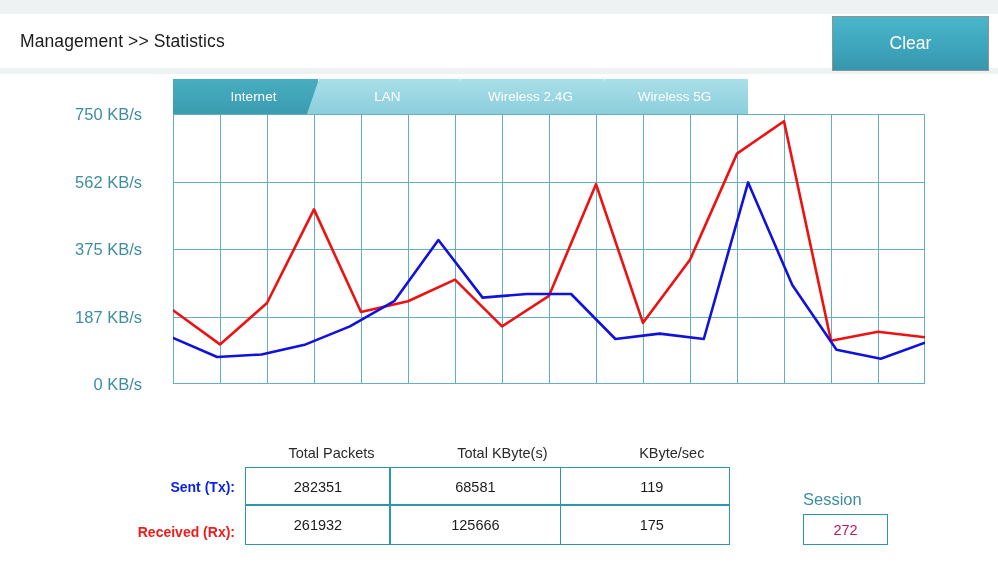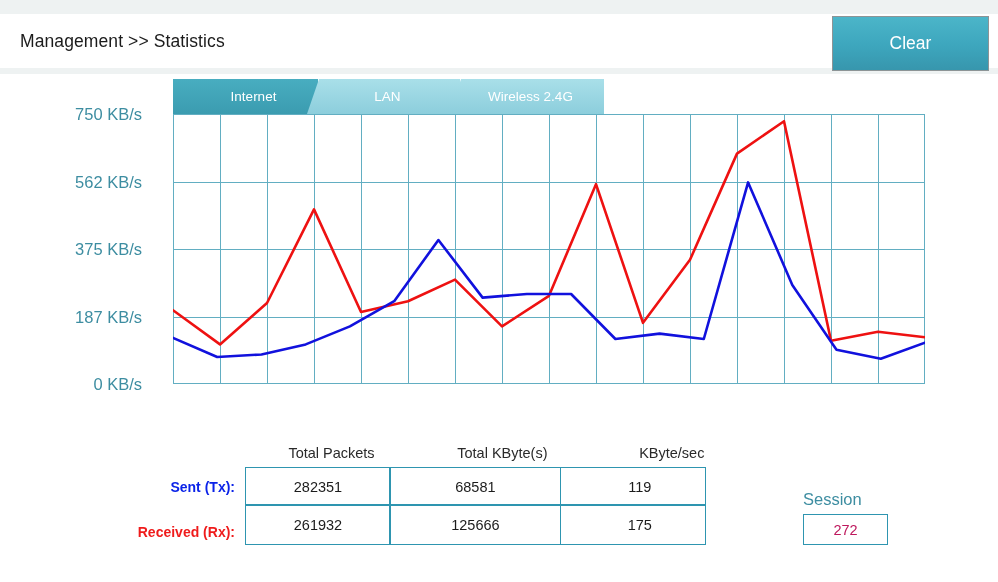--- a/index.html
+++ b/index.html
@@ -135,21 +135,21 @@
   .tcell{
     box-sizing:border-box;
     border:1.6px solid #2e95b0;
     display:flex;align-items:center;justify-content:center;
     font-size:14.5px;color:#1c1c1c;
     margin-right:-1.6px;
   }
   .trow.r1 .tcell{margin-top:-1.6px;}
   .c0{width:146px;}
   .c1{width:172px;}
-  .c2{width:146px;padding-left:14px;}
+  .c2{width:170px;padding-left:14px;}
 
   .session-label{
     position:absolute;left:803px;top:48px;width:120px;height:22px;
     font-size:16.5px;color:#3d8da1;
     display:flex;align-items:center;justify-content:flex-start;
     white-space:nowrap;
   }
   .session-box{
     position:absolute;left:803px;top:74px;width:85px;height:31px;
     border:1.6px solid #2e95b0;box-sizing:border-box;
@@ -176,20 +176,24 @@
       <span class="tab-shape"></span>
       <span class="tab-label">Internet</span>
     </div>
     <div class="tab tab-lan">
       <span class="tab-shape"></span>
       <span class="tab-label">LAN</span>
     </div>
     <div class="tab tab-w24">
       <span class="tab-shape"></span>
       <span class="tab-label">Wireless 2.4G</span>
+    </div>
+    <div class="tab tab-w5g">
+      <span class="tab-shape"></span>
+      <span class="tab-label">Wireless 5G</span>
     </div>
   </div>
 
   <div class="ylabels">
       <div class="ylabel" style="top: 384px;">0 KB/s</div>
       <div class="ylabel" style="top: 316.68px;">187 KB/s</div>
       <div class="ylabel" style="top: 249px;">375 KB/s</div>
       <div class="ylabel" style="top: 181.68px;">562 KB/s</div>
       <div class="ylabel" style="top: 114px;">750 KB/s</div>
     </div>

